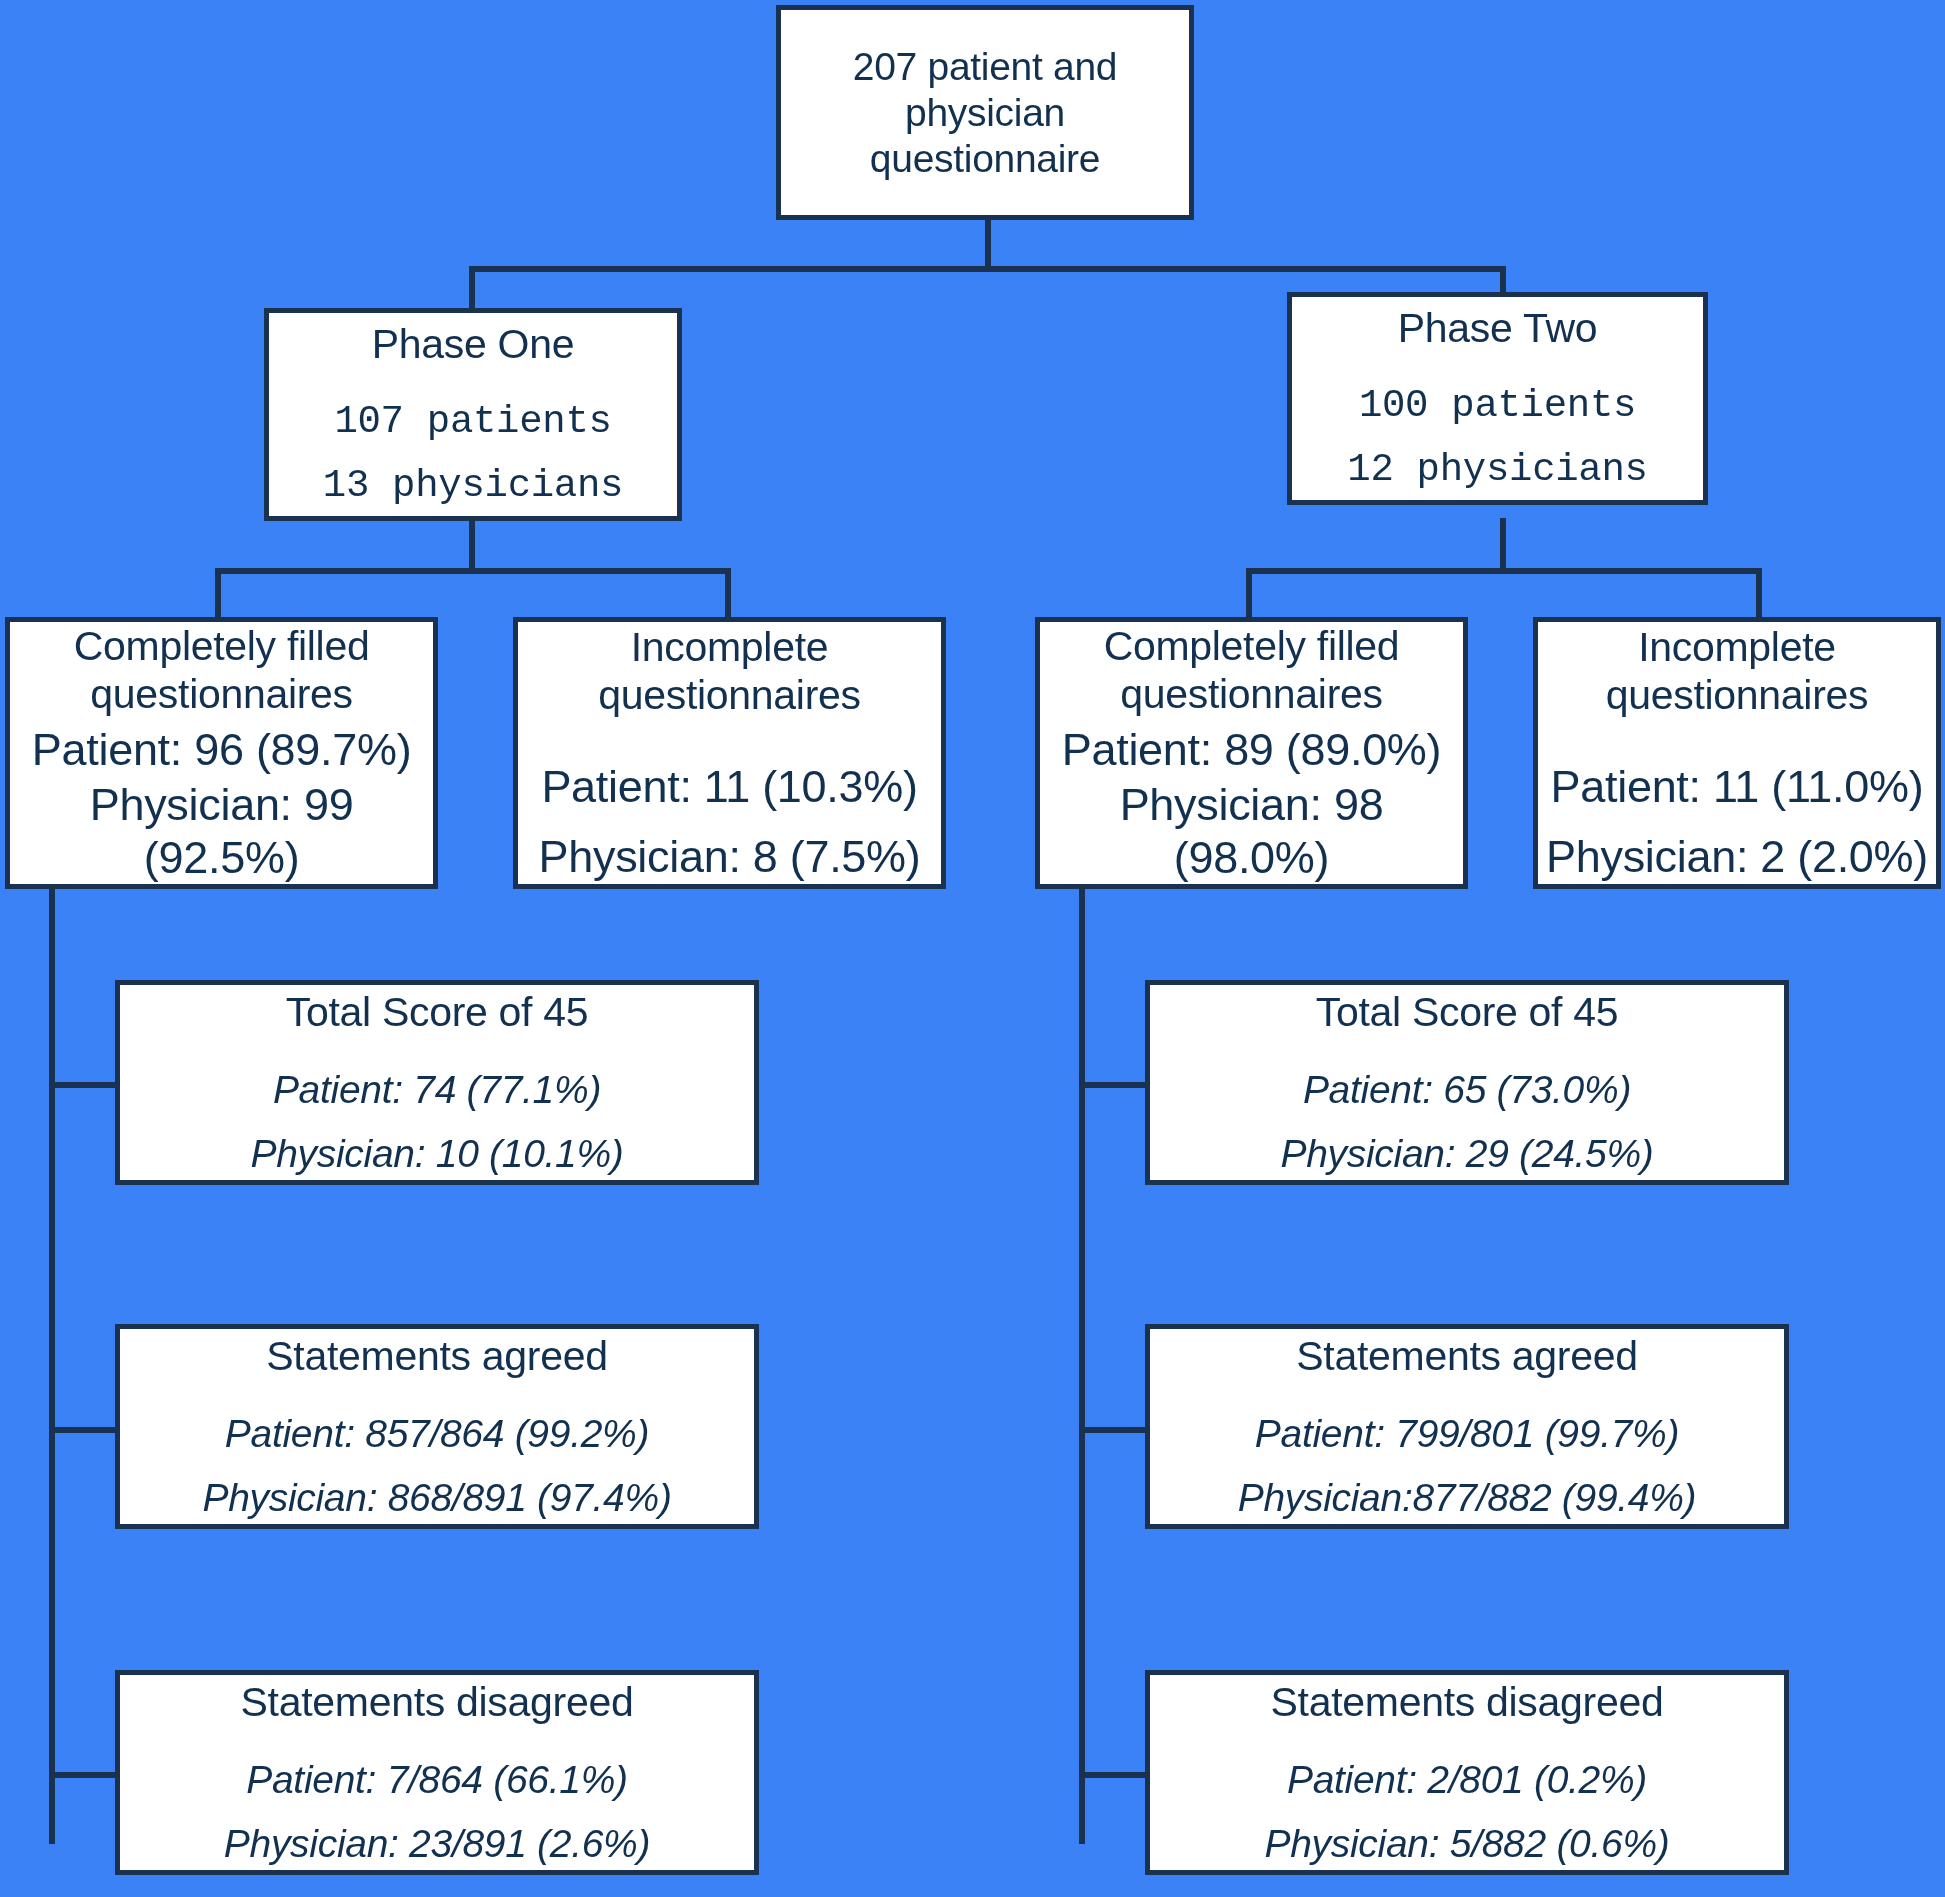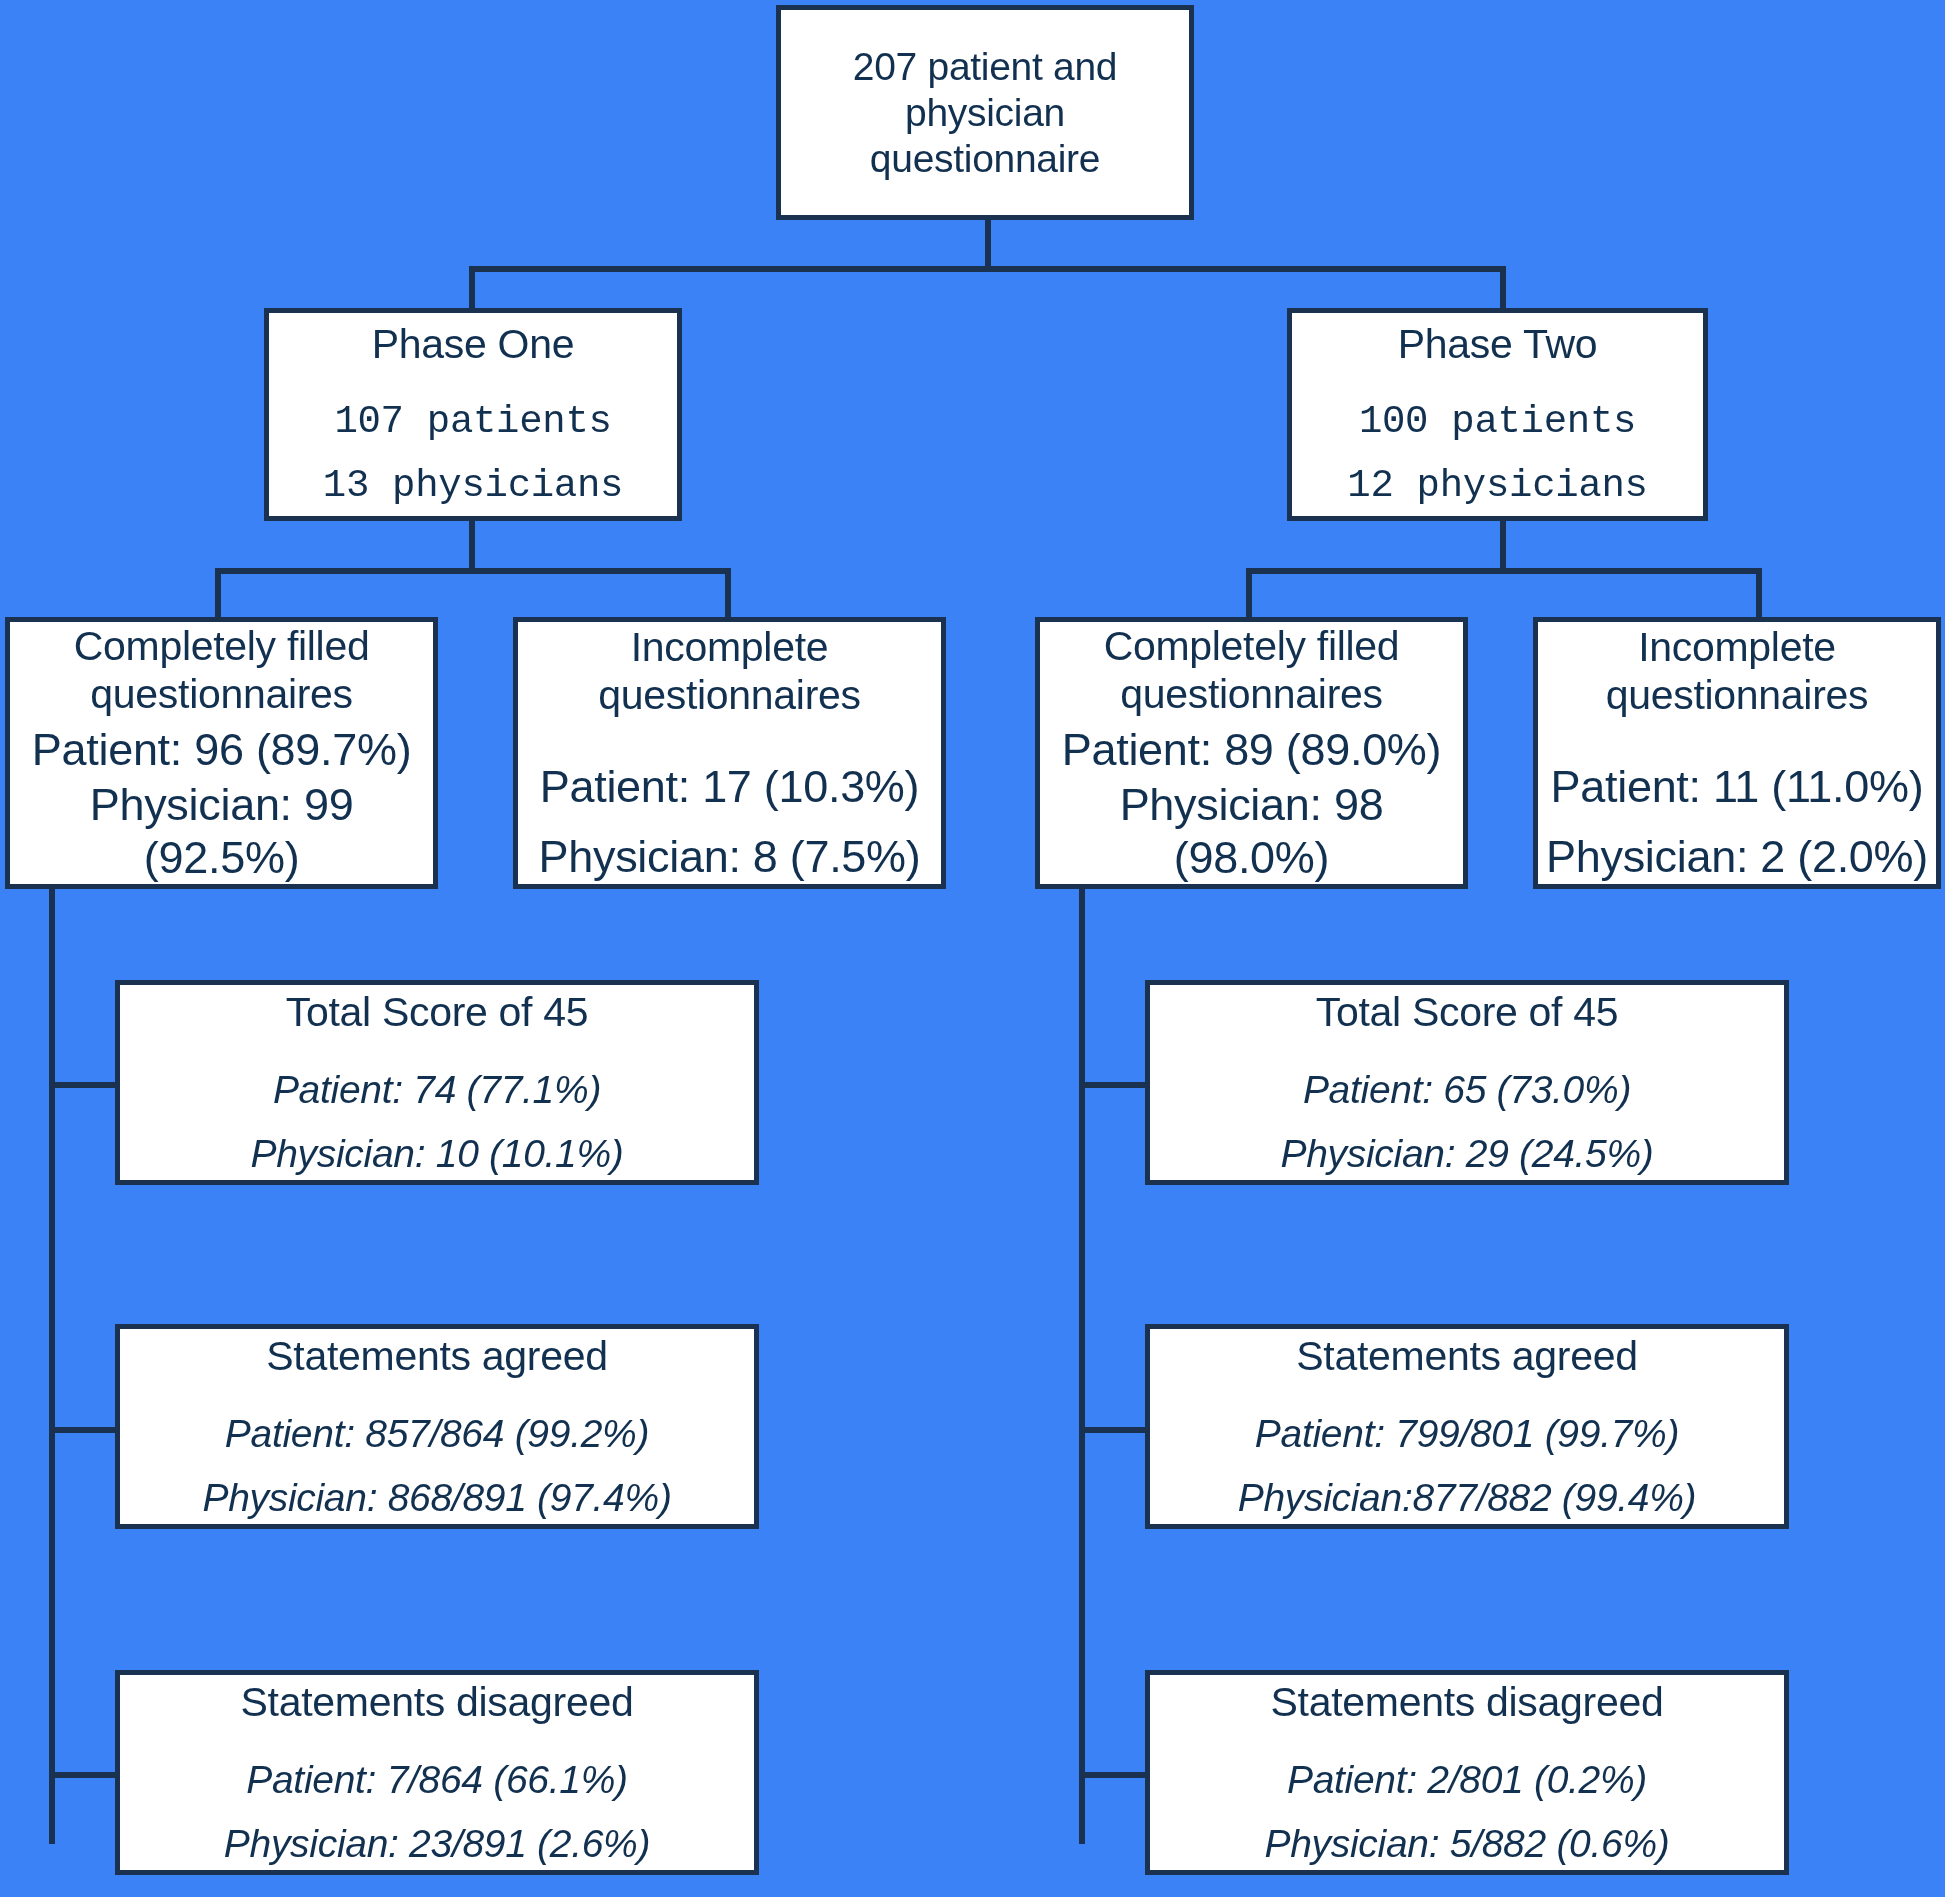--- a/index.html
+++ b/index.html
@@ -104,42 +104,42 @@
   </div>
 
   <div class="node t-phase" style="left:264px; top:308px; width:418px; height:213px;">
     <div class="ttl">Phase One</div>
     <div class="gap-md"></div>
     <div class="ln">107 patients</div>
     <div class="gap-sm"></div>
     <div class="ln">13 physicians</div>
   </div>
 
-  <div class="node t-phase" style="left:1287px; top:308px; width:421px; height:213px;">
+  <div class="node t-phase" style="left:1287px; top:292px; width:421px; height:213px;">
     <div class="ttl">Phase Two</div>
     <div class="gap-md"></div>
     <div class="ln">100 patients</div>
     <div class="gap-sm"></div>
     <div class="ln">12 physicians</div>
   </div>
 
   <div class="node t-quest" style="left:5.1px; top:617px; width:433px; height:272px;">
     <div class="ttl">Completely filled</div>
     <div class="ttl">questionnaires</div>
     <div class="gap-lg"></div>
     <div class="ln">Patient: 96 (89.7%)</div>
     <div class="gap-sm"></div>
     <div class="ln">Physician: 99 (92.5%)</div>
   </div>
 
   <div class="node t-quest" style="left:513px; top:617px; width:433px; height:272px;">
     <div class="ttl">Incomplete</div>
     <div class="ttl">questionnaires</div>
     <div class="gap-lg"></div>
-    <div class="ln">Patient: 17 (10.3%)</div>
+    <div class="ln">Patient: 11 (10.3%)</div>
     <div class="gap-sm"></div>
     <div class="ln">Physician: 8 (7.5%)</div>
   </div>
 
   <div class="node t-quest" style="left:1035px; top:617px; width:433px; height:272px;">
     <div class="ttl">Completely filled</div>
     <div class="ttl">questionnaires</div>
     <div class="gap-lg"></div>
     <div class="ln">Patient: 89 (89.0%)</div>
     <div class="gap-sm"></div>

